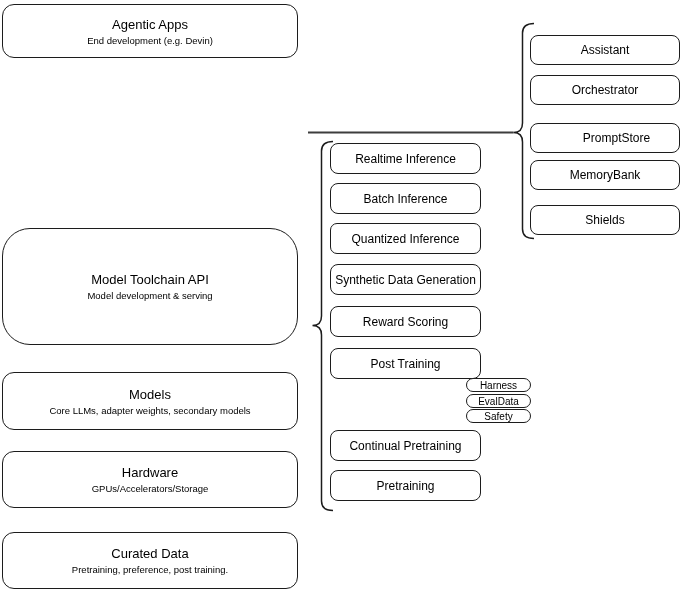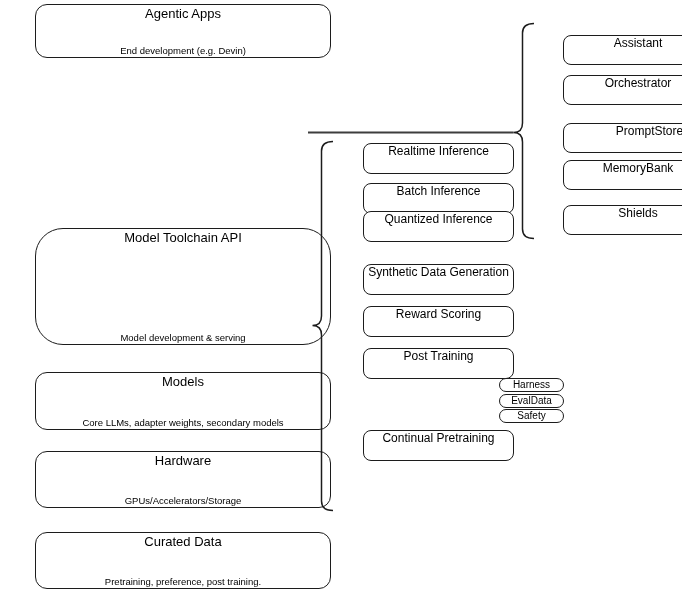--- a/index.html
+++ b/index.html
@@ -3,21 +3,21 @@
 <meta charset="utf-8">
 <style>
   html,body{margin:0;padding:0;background:#fff;}
   #canvas{
     position:relative;width:682px;height:591px;background:#ffffff;
     font-family:"Liberation Sans",sans-serif;color:#000;overflow:hidden;
   }
   .box{
     position:absolute;box-sizing:border-box;background:#ffffff;
     border:1.5px solid #1c1c1c;display:flex;flex-direction:column;
-    align-items:center;justify-content:space-between;text-align:center;margin-left:33px;
+    align-items:center;justify-content:center;text-align:center;
   }
   .lbox{left:2px;width:296px;border-radius:12px;}
   .lbox.big{border-radius:28px;}
   .ltitle{font-size:13px;line-height:17px;}
   .lsub{font-size:9.5px;line-height:13px;margin-top:1px;}
   .mbox{left:330px;width:151px;height:31px;border-radius:8px;font-size:12px;}
   .rbox{left:530px;width:150px;height:30px;border-radius:8px;font-size:12px;}
   .pill{
     position:absolute;left:466px;width:65px;height:14px;border-radius:8px;
     font-size:10px;z-index:3;
@@ -58,34 +58,37 @@
     <div class="ltitle">Curated Data</div>
     <div class="lsub">Pretraining, preference, post training.</div>
   </div>
 
   <div class="box mbox" style="top:143px;">
       <span>Realtime Inference</span>
     </div>
   <div class="box mbox" style="top:183px;">
       <span>Batch Inference</span>
     </div>
-  <div class="box mbox" style="top:211px;">
+  <div class="box mbox" style="top:223px;border-radius:7px;">
       <span>Quantized Inference</span>
     </div>
   <div class="box mbox" style="top:264px;">
       <span>Synthetic Data Generation</span>
     </div>
   <div class="box mbox" style="top:306px;">
       <span>Reward Scoring</span>
     </div>
   <div class="box mbox" style="top:348px;">
       <span>Post Training</span>
     </div>
   <div class="box mbox" style="top:430px;">
       <span>Continual Pretraining</span>
+    </div>
+  <div class="box mbox" style="top:470px;">
+      <span>Pretraining</span>
     </div>
 
   <div class="box pill" style="top:378px;">
       <span>Harness</span>
     </div>
   <div class="box pill" style="top:394px;">
       <span>EvalData</span>
     </div>
   <div class="box pill" style="top:409px;">
       <span>Safety</span>

